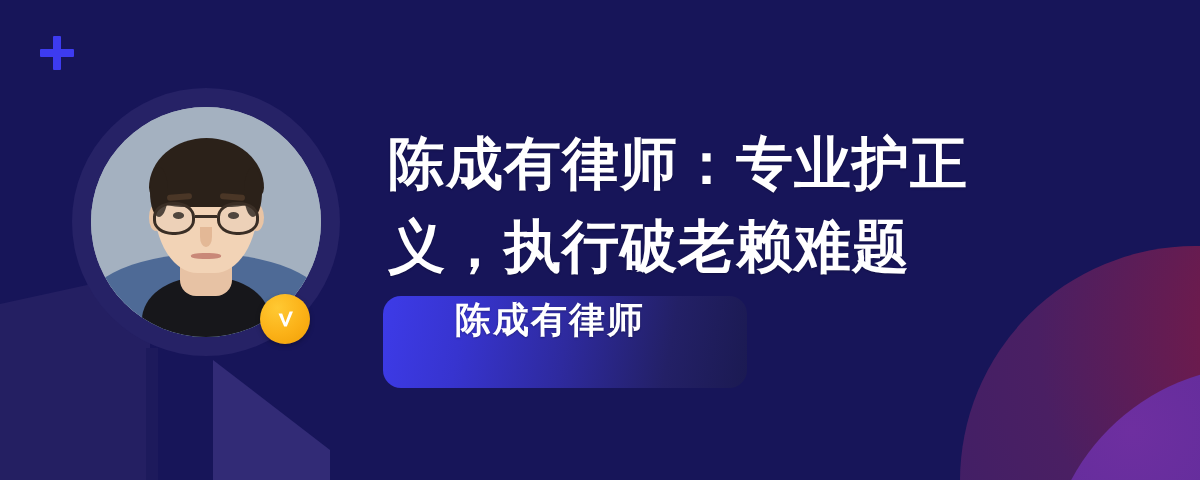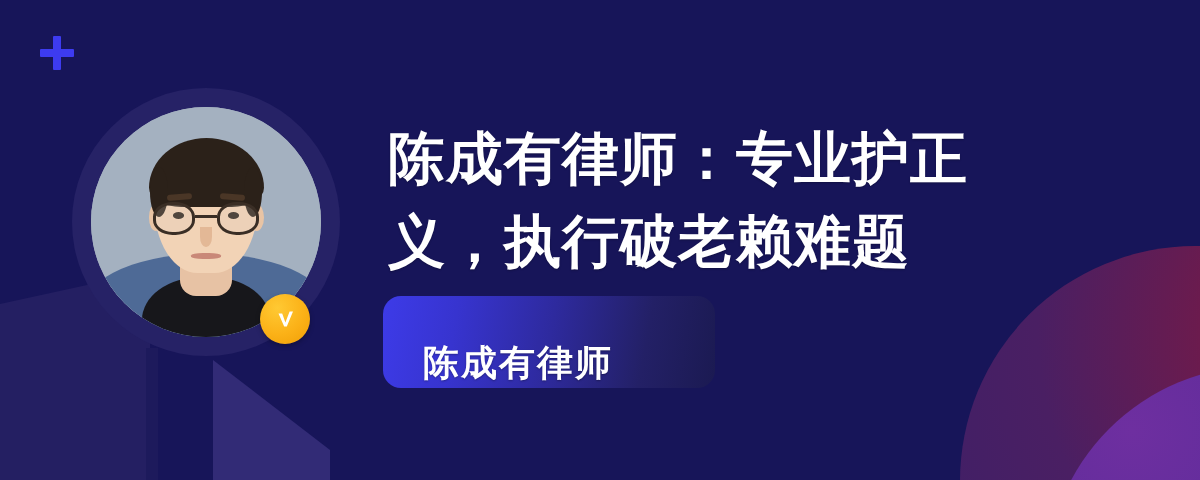--- a/index.html
+++ b/index.html
@@ -6,21 +6,21 @@
     margin: 0;
     padding: 0;
     background: #0d0c2b;
   }
   #banner {
     position: relative;
     width: 1200px;
     height: 480px;
     overflow: hidden;
     background: #171559;
-    font-family: Liberation Mono, monospace;
+    font-family: Liberation Serif, serif;
     user-select: none;
   }
 
   
   .bg-base {
     position: absolute;
     inset: 0;
     background: #171559;
   }
 
@@ -227,21 +227,22 @@
   
   .name-pill {
     position: absolute;
     left: 383px;
     top: 296px;
     width: 332px;
     height: 92px;
     border-radius: 18px;
     background: linear-gradient(100deg, #3d3be8 0%, #3734cf 22%, #2e2a9e 50%, #232066 78%, #1b1a52 100%);
     display: flex;
-    align-items: flex-end;
+    align-items: flex-start;
+    padding-left: 32px;
   }
   .name-pill-label {
     margin-left: 40px;
     color: #ffffff;
     font-size: 36px;
     font-weight: 700;
     letter-spacing: 2px;
     text-shadow: 0 1px 2px rgba(0,0,0,0.3);
   }
 </style>

